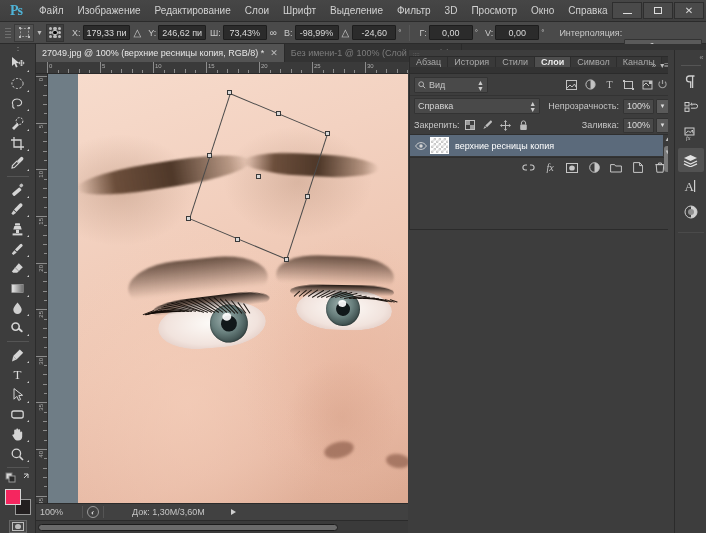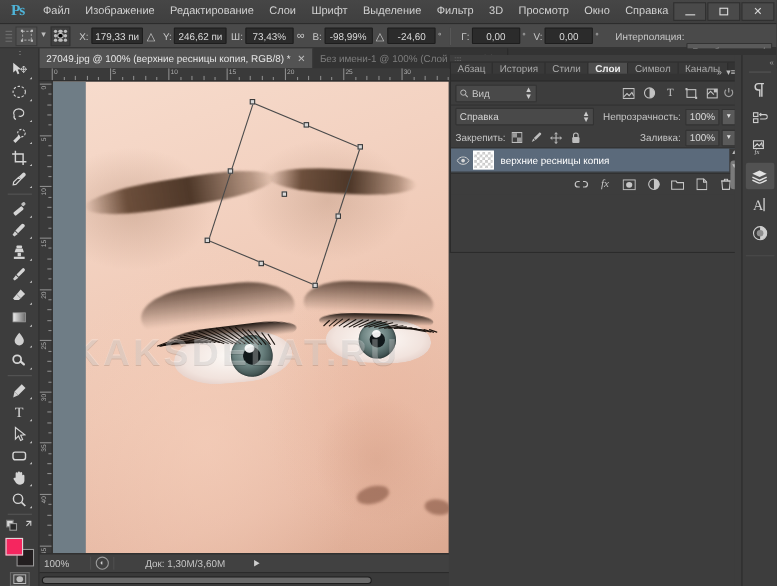--- a/index.html
+++ b/index.html
@@ -741,21 +741,20 @@
             <i style="left:86.85714285714286px;top:2.7142857142857144px;width:10.9px;transform:rotate(373.1deg);"></i>
             <i style="left:91.42857142857142px;top:2.8571428571428568px;width:9.5px;transform:rotate(376.0deg);"></i>
             <i style="left:96px;top:3px;width:8.0px;transform:rotate(379.0deg);"></i>
           </div>
 
         <div class="nose"></div>
         <div class="nostril" style="left:276px; top:368px; width:30px; height:16px; transform:rotate(-14deg);"></div>
         <div class="nostril" style="left:338px; top:380px; width:24px; height:14px; transform:rotate(8deg);"></div>
       </div>
 
-      <div class="watermark">KAKSDELAT.RU</div>
 
       <div class="tbox" id="tbox">
           <div class="tline" style="left:182px;top:19px;width:106.2px;transform:rotate(22.70deg);"></div>
           <div class="tline" style="left:280px;top:60px;width:132.5px;transform:rotate(108.02deg);"></div>
           <div class="tline" style="left:239px;top:186px;width:106.2px;transform:rotate(-157.30deg);"></div>
           <div class="tline" style="left:141px;top:145px;width:132.5px;transform:rotate(-71.98deg);"></div>
           <div class="thandle" style="left:182px;top:19px;"></div>
           <div class="thandle" style="left:280px;top:60px;"></div>
           <div class="thandle" style="left:239px;top:186px;"></div>
           <div class="thandle" style="left:141px;top:145px;"></div>

